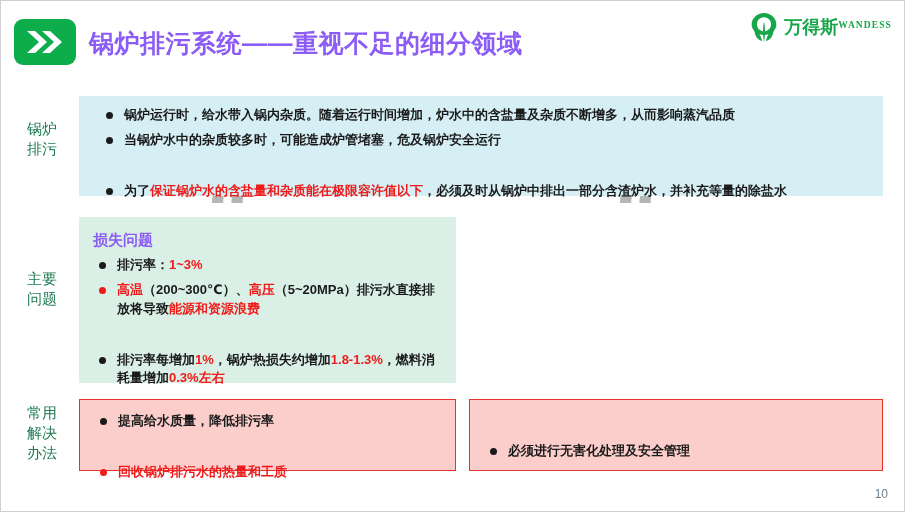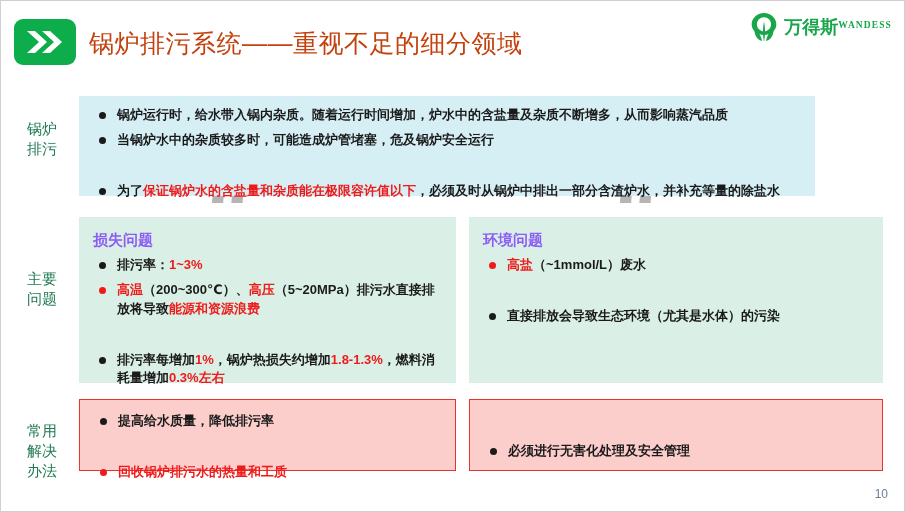--- a/index.html
+++ b/index.html
@@ -29,22 +29,22 @@
     left: 13px; top: 18px;
     width: 62px; height: 46px;
     background: #0dad4b;
     border-radius: 9px;
   }
   .chev-badge svg { position:absolute; left: 11px; top: 9px; }
   .slide-title {
     position: absolute;
     left: 88px; top: 26px;
     font-size: 25px;
-    font-weight: normal;
-    color: #c2410c;
+    font-weight: bold;
+    color: #8b5cf6;
     letter-spacing: 0.5px;
     white-space: nowrap;
   }
   .logo-wrap {
     position: absolute;
     right: 14px; top: 10px;
     display: flex;
     align-items: center;
     gap: 5px;
   }
@@ -170,21 +170,21 @@
   </div>
 
   <div class="quote-wm" style="left:205px; top:168px;">“</div>
   <div class="quote-wm" style="left:613px; top:168px;">“</div>
 
   <div class="row-label" style="left:8px; top:118px;">
     <div>锅炉</div>
     <div>排污</div>
   </div>
 
-  <div class="box box-cyan" style="left:78px; top:95px; width:736px; height:100px; padding:10px 14px;">
+  <div class="box box-cyan" style="left:78px; top:95px; width:804px; height:100px; padding:10px 21px;">
     <ul class="bullets">
       <li>
         <span>锅炉运行时，给水带入锅内杂质。随着运行时间增加，炉水中的含盐量及杂质不断增多，从而影响蒸汽品质</span>
       </li>
       <li>
         <span>当锅炉水中的杂质较多时，可能造成炉管堵塞，危及锅炉安全运行</span>
       </li>
       <li>
         <span>为了</span><span class="rt">保证锅炉水的含盐量和杂质能在极限容许值以下</span><span>，必须及时从锅炉中排出一部分含渣炉水，并补充等量的除盐水</span>
       </li>
@@ -204,33 +204,22 @@
       </li>
       <li class="red-dot">
         <span class="rt">高温</span><span>（200~300℃）、</span><span class="rt">高压</span><span>（5~20MPa）排污水直接排放将导致</span><span class="rt">能源和资源浪费</span>
       </li>
       <li>
         <span>排污率每增加</span><span class="rt">1%</span><span>，锅炉热损失约增加</span><span class="rt">1.8-1.3%</span><span>，燃料消耗量增加</span><span class="rt">0.3%左右</span>
       </li>
     </ul>
   </div>
 
-  <div class="box box-mint" style="left:468px; top:216px; width:414px; height:166px; padding:14px 14px 10px 14px;">
-    <div class="box-title">环境问题</div>
-    <ul class="bullets">
-      <li class="red-dot">
-        <span class="rt">高盐</span><span>（~1mmol/L）废水</span>
-      </li>
-      <li>
-        <span>直接排放会导致生态环境（尤其是水体）的污染</span>
-      </li>
-    </ul>
-  </div>
-
-  <div class="row-label" style="left:8px; top:420px;">
+
+  <div class="row-label" style="left:8px; top:402px;">
     <div>常用</div>
     <div>解决</div>
     <div>办法</div>
   </div>
 
   <div class="box box-pink" style="left:468px; top:398px; width:414px; height:72px; padding:12px 14px; display:flex; align-items:center;">
     <ul class="bullets" style="width:100%;">
       <li>
         <span>必须进行无害化处理及安全管理</span>
       </li>

